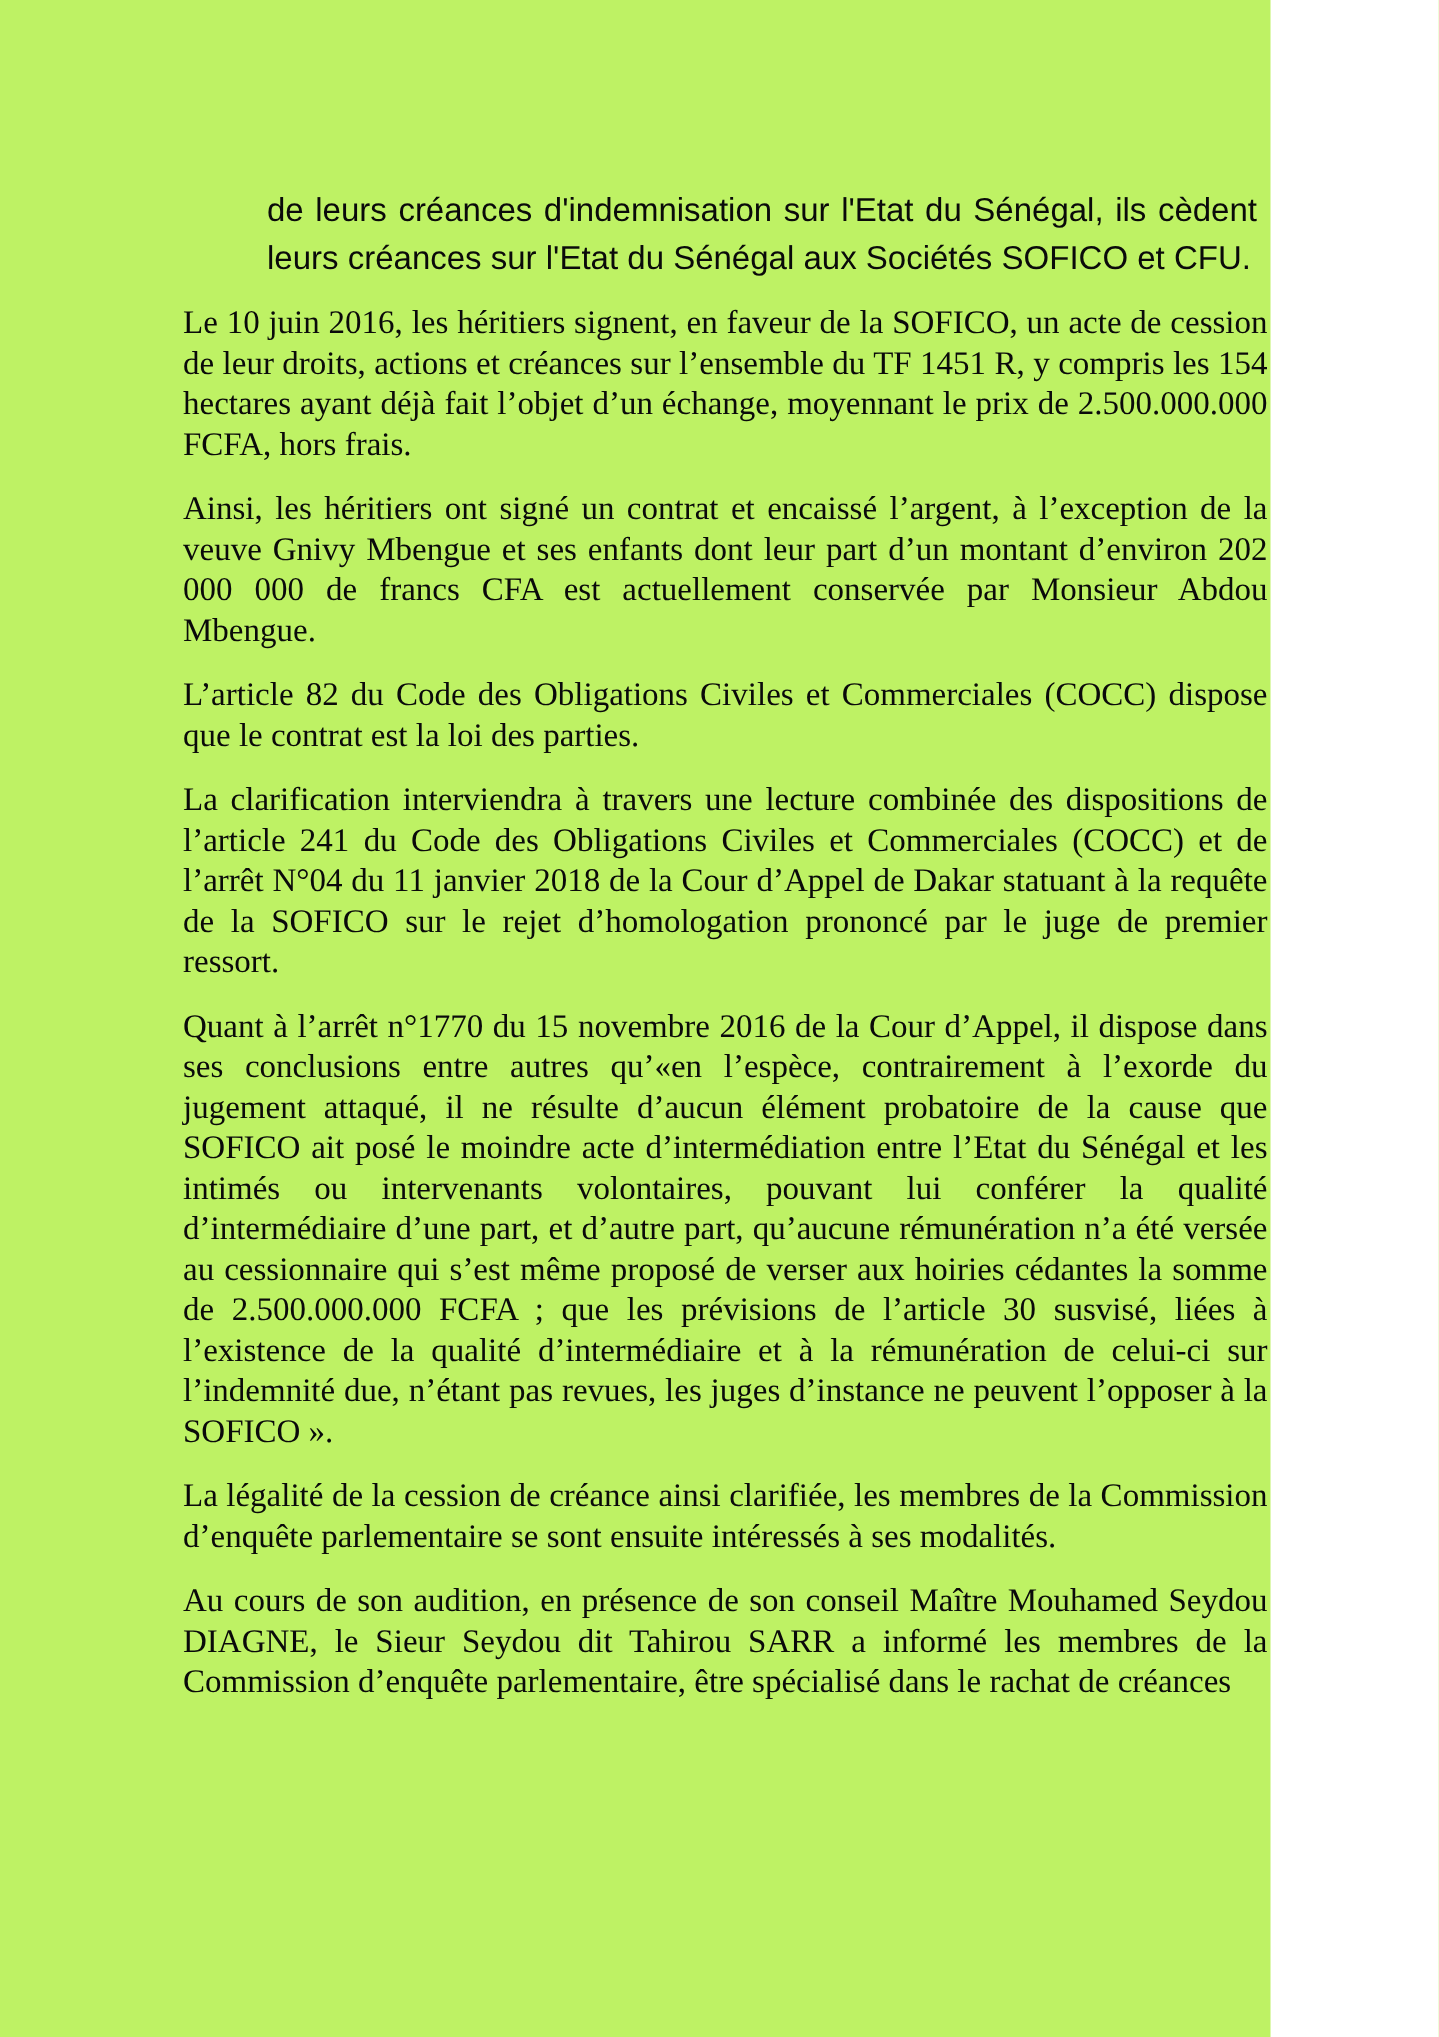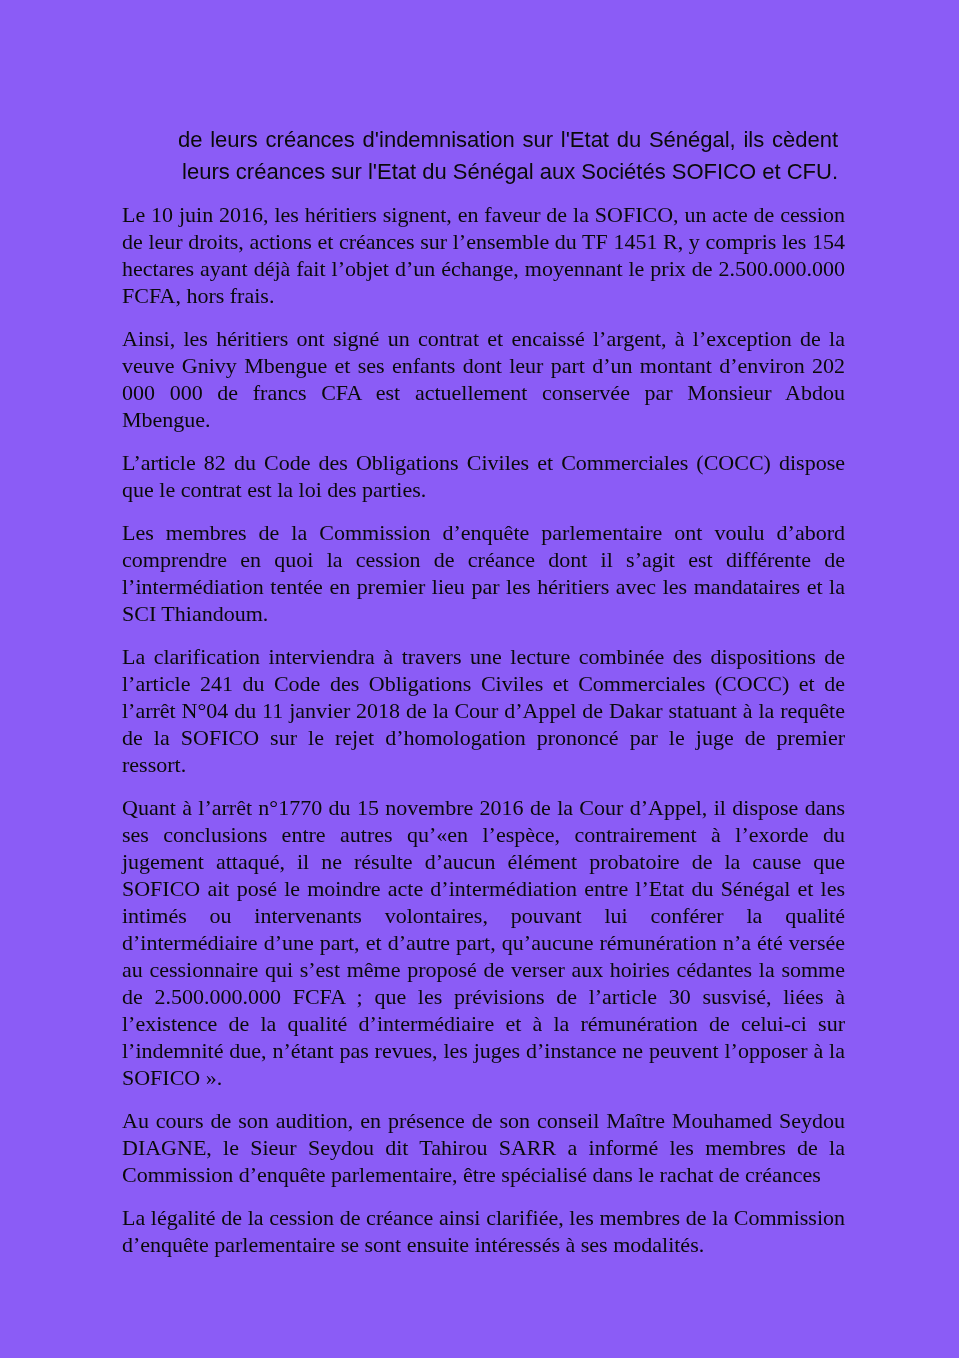--- a/index.html
+++ b/index.html
@@ -3,38 +3,38 @@
 <meta charset="utf-8">
 <title>Document</title>
 <style>
   html, body {
     margin: 0;
     padding: 0;
     background: #ffffff;
   }
   .page {
     position: relative;
-    width: 959px;
+    width: 847px;
     height: 1358px;
-    background: #8b5cf6;
+    background: #bef264;
     color: #000000;
     overflow: hidden;
   }
   .heading {
     position: absolute;
     left: 178px;
     top: 124px;
     width: 660px;
     font-family: "Liberation Sans", sans-serif;
     font-size: 22px;
     line-height: 32px;
     font-weight: 400;
     color: #0a0a0a;
   }
-  .heading-line { text-align: right; }
+  .heading-line { text-align: left; }
   .heading-line.justify-full {
     text-align: justify;
     text-align-last: justify;
   }
   .body-text {
     position: absolute;
     left: 122px;
     top: 201px;
     width: 723px;
     font-family: "Liberation Serif", serif;
@@ -57,20 +57,19 @@
   <div class="heading">
     <div class="heading-line justify-full">de leurs créances d'indemnisation sur l'Etat du Sénégal, ils cèdent</div>
     <div class="heading-line">leurs créances sur l'Etat du Sénégal aux Sociétés SOFICO et CFU.</div>
   </div>
 
   <div class="body-text">
 
   <p class="para">Le 10 juin 2016, les héritiers signent, en faveur de la SOFICO, un acte de cession de leur droits, actions et créances sur l’ensemble du TF 1451 R, y compris les 154 hectares ayant déjà fait l’objet d’un échange, moyennant le prix de 2.500.000.000 FCFA, hors frais.</p>
       <p class="para">Ainsi, les héritiers ont signé un contrat et encaissé l’argent, à l’exception de la veuve Gnivy Mbengue et ses enfants dont leur part d’un montant d’environ 202 000 000 de francs CFA est actuellement conservée par Monsieur Abdou Mbengue.</p>
       <p class="para">L’article 82 du Code des Obligations Civiles et Commerciales (COCC) dispose que le contrat est la loi des parties.</p>
-      <p class="para">Les membres de la Commission d’enquête parlementaire ont voulu d’abord comprendre en quoi la cession de créance dont il s’agit est différente de l’intermédiation tentée en premier lieu par les héritiers avec les mandataires et la SCI Thiandoum.</p>
       <p class="para">La clarification interviendra à travers une lecture combinée des dispositions de l’article 241 du Code des Obligations Civiles et Commerciales (COCC) et de l’arrêt N°04 du 11 janvier 2018 de la Cour d’Appel de Dakar statuant à la requête de la SOFICO sur le rejet d’homologation prononcé par le juge de premier ressort.</p>
       <p class="para">Quant à l’arrêt n°1770 du 15 novembre 2016 de la Cour d’Appel, il dispose dans ses conclusions entre autres qu’«en l’espèce, contrairement à l’exorde du jugement attaqué, il ne résulte d’aucun élément probatoire de la cause que SOFICO ait posé le moindre acte d’intermédiation entre l’Etat du Sénégal et les intimés ou intervenants volontaires, pouvant lui conférer la qualité d’intermédiaire d’une part, et d’autre part, qu’aucune rémunération n’a été versée au cessionnaire qui s’est même proposé de verser aux hoiries cédantes la somme de 2.500.000.000 FCFA ; que les prévisions de l’article 30 susvisé, liées à l’existence de la qualité d’intermédiaire et à la rémunération de celui-ci sur l’indemnité due, n’étant pas revues, les juges d’instance ne peuvent l’opposer à la SOFICO ».</p>
+      <p class="para">La légalité de la cession de créance ainsi clarifiée, les membres de la Commission d’enquête parlementaire se sont ensuite intéressés à ses modalités.</p>
       <p class="para">Au cours de son audition, en présence de son conseil Maître Mouhamed Seydou DIAGNE, le Sieur Seydou dit Tahirou SARR a informé les membres de la Commission d’enquête parlementaire, être spécialisé dans le rachat de créances</p>
-      <p class="para">La légalité de la cession de créance ainsi clarifiée, les membres de la Commission d’enquête parlementaire se sont ensuite intéressés à ses modalités.</p>
     </div>
 
 </div>
 
 </body></html>

